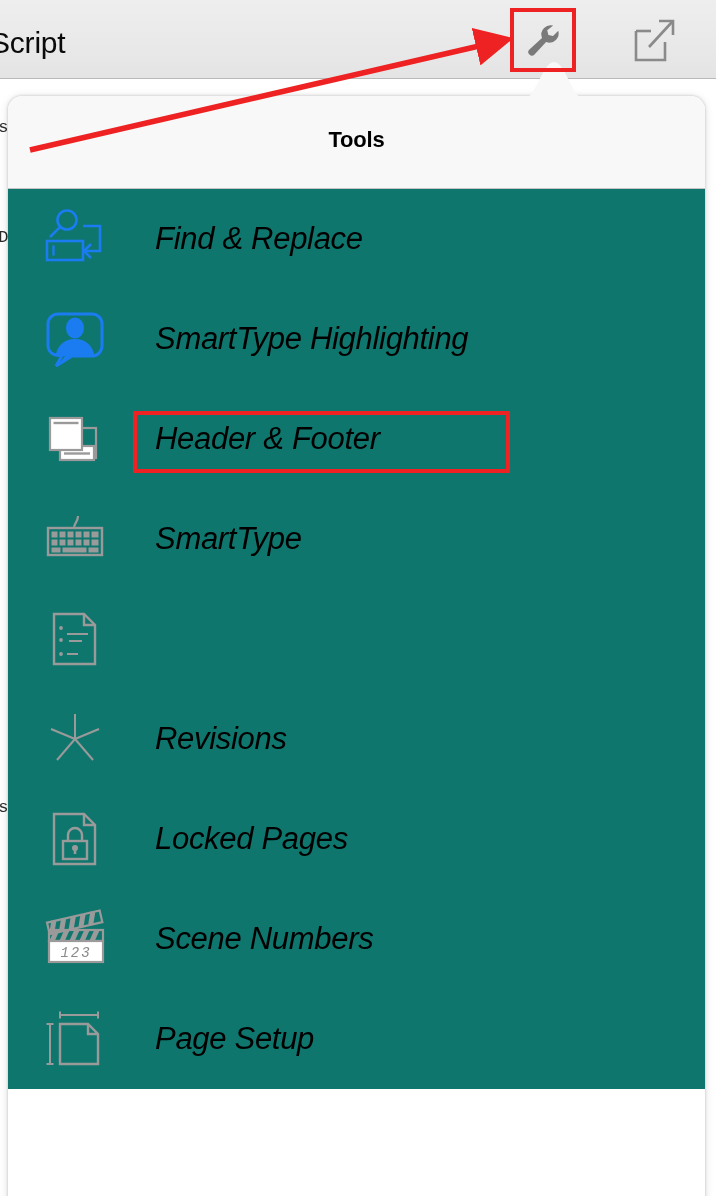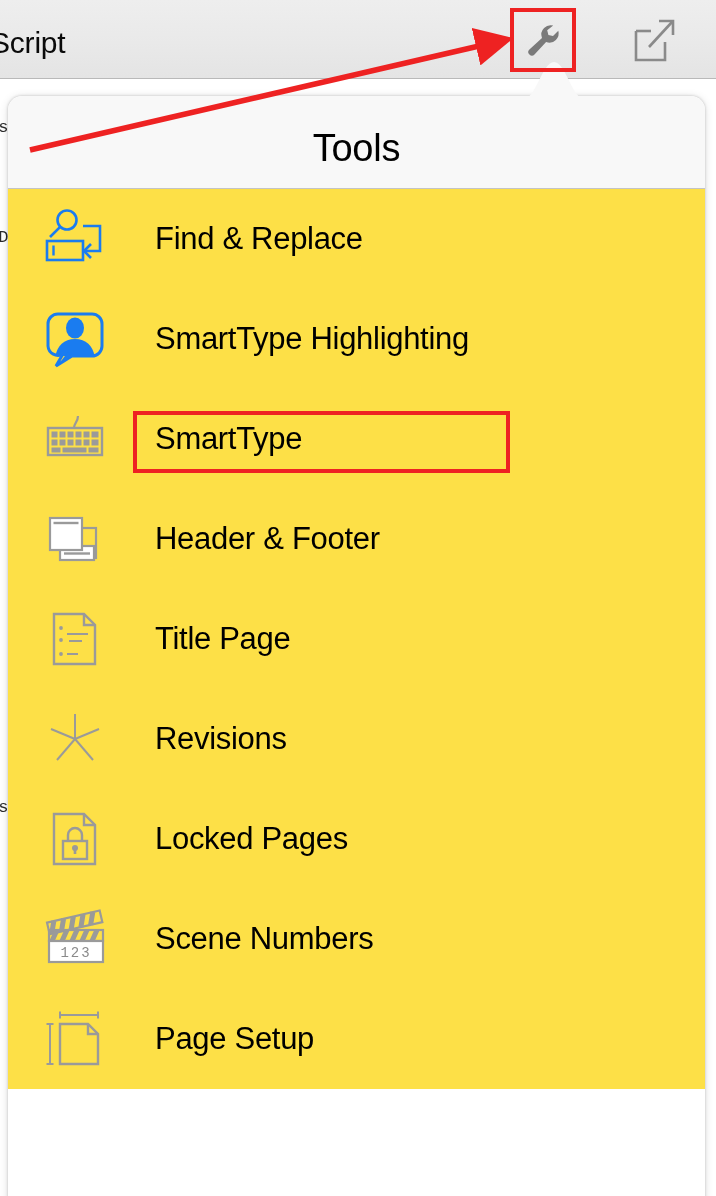--- a/index.html
+++ b/index.html
@@ -81,33 +81,34 @@
     position:relative;
     height:93px;
     background:#f8f8f8;
     border-bottom:1px solid #c4c4c4;
     border-radius:14px 14px 0 0;
   }
   .popover-title {
     position:absolute;
     left:0; right:0; top:31px;
     text-align:center;
-    font-size:38px;
-    font-weight:normal;
+    font-size:22px;
+    font-weight:bold;
     color:#000000;
     letter-spacing:-0.2px;
   }
 
   .menu-list { position:relative; }
   .menu-item {
     position:relative;
     height:100px;
     display:flex;
     align-items:center;
-    background:#fde047;
+    background:#0f766e;
+    font-style:italic;
   }
   .menu-icon {
     position:absolute;
     left:36px;
     width:68px; height:68px;
     display:flex; align-items:center; justify-content:flex-start;
   }
   .menu-label {
     position:absolute;
     left:147px;
@@ -195,20 +196,33 @@
       <div class="menu-item">
         <span class="menu-icon">
           <svg width="62" height="62" viewBox="0 0 62 62">
             <path d="M14 6 H48 A10 10 0 0 1 58 16 V38 A10 10 0 0 1 48 48 H28 L12 58 L19 46 A10 10 0 0 1 4 38 V16 A10 10 0 0 1 14 6 Z" fill="none" stroke="#1a7cf0" stroke-width="3"></path>
             <ellipse cx="31" cy="20" rx="9" ry="10.5" fill="#1a7cf0"></ellipse>
             <path d="M31 31 C20 31 13 38 11.5 48 H50.5 C49 38 42 31 31 31 Z" fill="#1a7cf0"></path>
             <path d="M24 44 L14 57 L27 48 Z" fill="#1a7cf0"></path>
           </svg>
         </span>
         <span class="menu-label">SmartType Highlighting</span>
+      </div>
+
+      <div class="menu-item">
+        <span class="menu-icon">
+          <svg width="62" height="62" viewBox="0 0 62 62">
+            <rect x="22" y="20" width="30" height="30" fill="none" stroke="#9a9a9a" stroke-width="2.2"></rect>
+            <rect x="16" y="38" width="34" height="14" fill="#ffffff" stroke="#9a9a9a" stroke-width="2.2"></rect>
+            <line x1="20" y1="45.5" x2="46" y2="45.5" stroke="#9a9a9a" stroke-width="2.4"></line>
+            <rect x="6" y="10" width="32" height="32" fill="#ffffff" stroke="#9a9a9a" stroke-width="2.2"></rect>
+            <line x1="9.5" y1="15" x2="34.5" y2="15" stroke="#9a9a9a" stroke-width="2.4"></line>
+          </svg>
+        </span>
+        <span class="menu-label">Header &amp; Footer</span>
       </div>
 
       <div class="menu-item">
         <span class="menu-icon">
           <svg width="62" height="62" viewBox="0 0 62 62">
             <path d="M34 8 C34 14 30 15 30 20" fill="none" stroke="#9a9a9a" stroke-width="2.2"></path>
             <rect x="4" y="20" width="54" height="27" fill="none" stroke="#9a9a9a" stroke-width="2.4"></rect>
             <rect x="7.5" y="23.5" width="6" height="6" fill="#9a9a9a"></rect>
             <rect x="15.5" y="23.5" width="6" height="6" fill="#9a9a9a"></rect>
             <rect x="23.5" y="23.5" width="6" height="6" fill="#9a9a9a"></rect>
@@ -225,44 +239,30 @@
             <rect x="18.5" y="39.5" width="24" height="5" fill="#9a9a9a"></rect>
             <rect x="44.5" y="39.5" width="10" height="5" fill="#9a9a9a"></rect>
           </svg>
         </span>
         <span class="menu-label">SmartType</span>
       </div>
 
       <div class="menu-item">
         <span class="menu-icon">
           <svg width="62" height="62" viewBox="0 0 62 62">
-            <rect x="22" y="20" width="30" height="30" fill="none" stroke="#9a9a9a" stroke-width="2.2"></rect>
-            <rect x="16" y="38" width="34" height="14" fill="#ffffff" stroke="#9a9a9a" stroke-width="2.2"></rect>
-            <line x1="20" y1="45.5" x2="46" y2="45.5" stroke="#9a9a9a" stroke-width="2.4"></line>
-            <rect x="6" y="10" width="32" height="32" fill="#ffffff" stroke="#9a9a9a" stroke-width="2.2"></rect>
-            <line x1="9.5" y1="15" x2="34.5" y2="15" stroke="#9a9a9a" stroke-width="2.4"></line>
-          </svg>
-        </span>
-        <span class="menu-label">Header &amp; Footer</span>
-      </div>
-
-      <div class="menu-item">
-        <span class="menu-icon">
-          <svg width="62" height="62" viewBox="0 0 62 62">
             <path d="M10 6 H40 L51 17 V56 H10 Z" fill="none" stroke="#9a9a9a" stroke-width="2.4"></path>
             <path d="M40 6 V17 H51" fill="none" stroke="#9a9a9a" stroke-width="2.4"></path>
             <circle cx="17" cy="20" r="1.9" fill="#9a9a9a"></circle>
             <circle cx="17" cy="32" r="1.9" fill="#9a9a9a"></circle>
             <circle cx="17" cy="46" r="1.9" fill="#9a9a9a"></circle>
             <line x1="23" y1="26" x2="44" y2="26" stroke="#9a9a9a" stroke-width="2"></line>
             <line x1="25" y1="33" x2="38" y2="33" stroke="#9a9a9a" stroke-width="2"></line>
             <line x1="23" y1="46" x2="34" y2="46" stroke="#9a9a9a" stroke-width="2"></line>
           </svg>
         </span>
-        <span class="menu-label">Title Page</span>
       </div>
 
       <div class="menu-item">
         <span class="menu-icon">
           <svg width="62" height="62" viewBox="0 0 62 62">
             <g stroke="#9a9a9a" stroke-width="2" fill="none">
               <line x1="31" y1="6" x2="31" y2="31"></line>
               <line x1="31" y1="31" x2="55" y2="21"></line>
               <line x1="31" y1="31" x2="49" y2="52"></line>
               <line x1="31" y1="31" x2="13" y2="52"></line>

